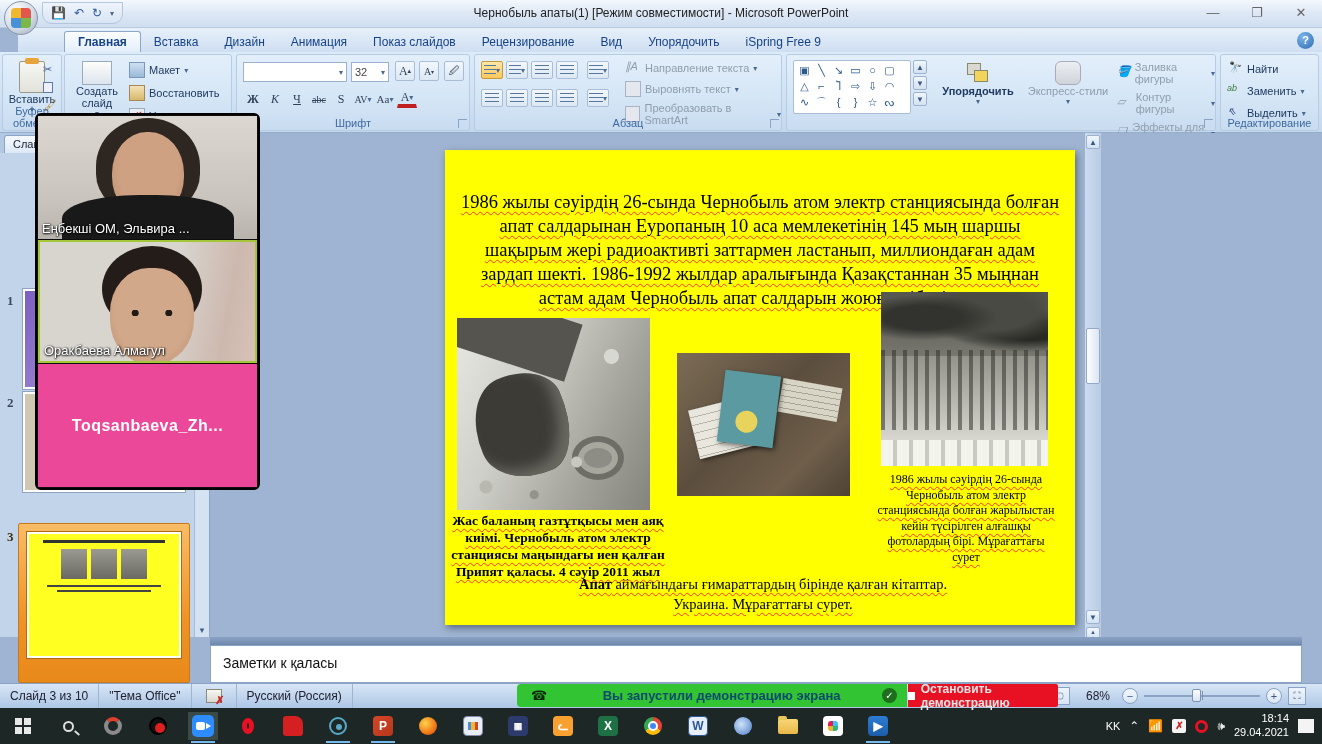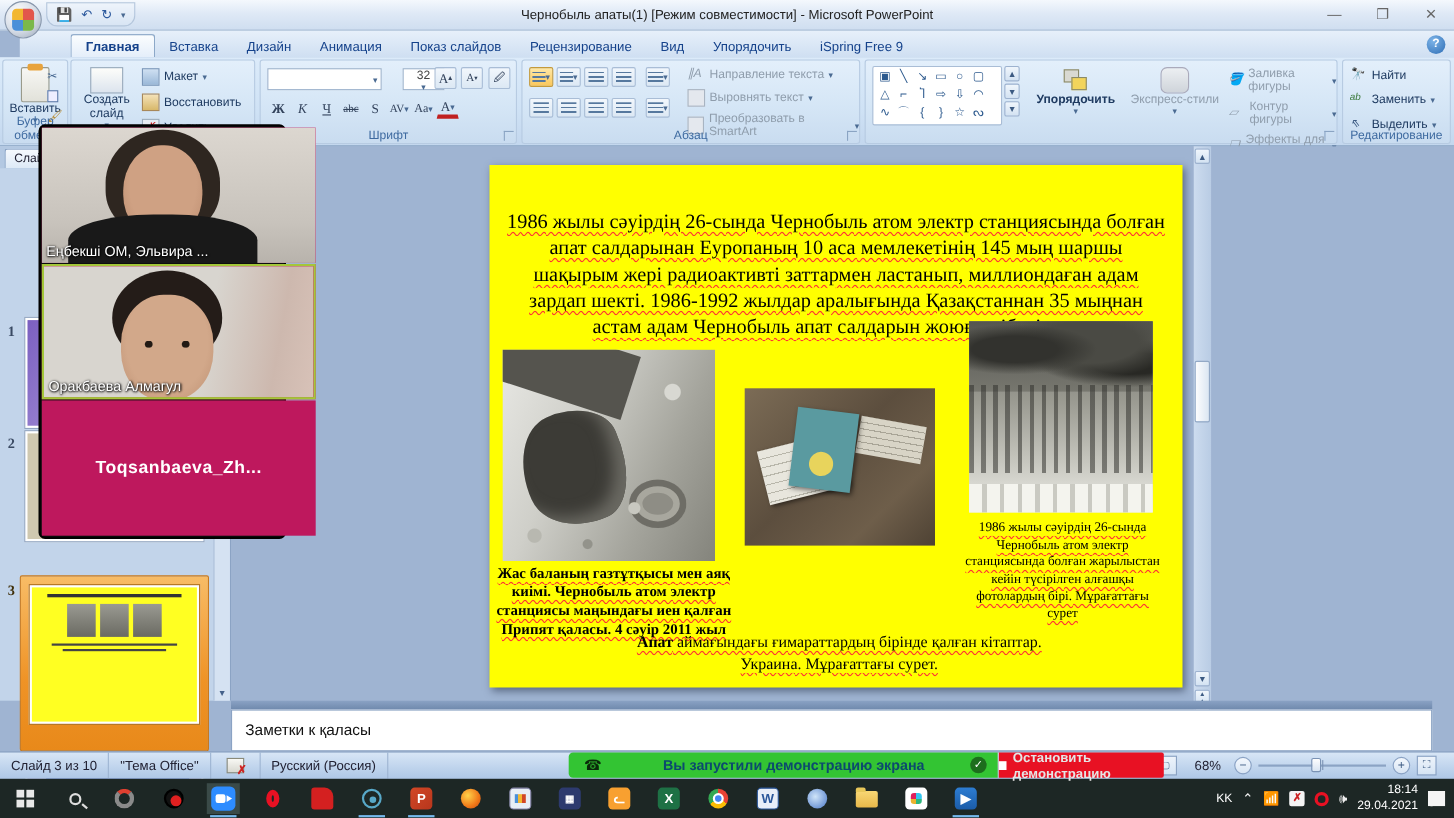--- a/index.html
+++ b/index.html
@@ -206,21 +206,21 @@
   #clock { text-align:right; line-height:1.25; }
   .tray-ic { font-size:12px; color:#eee; }
   .xbox { width:14px; height:14px; background:#f4f4f4; border-radius:2px; color:#c22; font-size:10px;
     font-weight:bold; text-align:center; line-height:14px; }
   .opera-o { width:13px; height:13px; border-radius:50%; border:3px solid #e81123; }
   .action { width:16px; height:14px; background:#f4f4f4; clip-path:polygon(0 0,100% 0,100% 100%,30% 100%,15% 115%,15% 100%,0 100%); position:relative; }
 
   
   #webcam { left:35px; top:113px; width:225px; height:377px; background:#0e0e0e; border:2px solid #000;
     border-radius:6px; z-index:60; padding:1px; }
-  .vtile { position:relative; width:249px; height:123px; overflow:hidden; margin-bottom:1px; background:#be185d; }
+  .vtile { position:relative; width:219px; height:123px; overflow:hidden; margin-bottom:1px; background:#ec4899; }
   .vname { position:absolute; left:4px; bottom:3px; font-size:13px; color:#fff;
     text-shadow:0 1px 2px #000, 1px 0 2px #000; }
   #vt2 { border:2px solid #a4c639; }
   #vt3 { display:flex; align-items:center; justify-content:center; }
   #vt3 .vname3 { position:static; font-size:16px; font-weight:bold; color:#fff; letter-spacing:.5px; }
   .p1bg { position:absolute; inset:0; background:linear-gradient(#dcd7d0,#c8c3bc 70%,#b8b3ac); }
   .p1hair { position:absolute; left:58px; top:2px; width:104px; height:96px; background:#2e2620; border-radius:50% 50% 42% 42%; }
   .p1face { position:absolute; left:74px; top:16px; width:72px; height:86px; background:
     radial-gradient(ellipse at 50% 40%, #cfa183 0 60%, #b98a6e 100%); border-radius:48%; }
   .p1shirt { position:absolute; left:24px; bottom:-8px; width:172px; height:52px; background:#191919;
@@ -322,21 +322,21 @@
           <span>Удалить</span>
         </span>
     </div>
   </div>
 
   <div class="rgroup" style="left:236px; width:234px;">
     <div class="fontbox" style="position:absolute; left:6px; top:7px; width:104px;">
         <span></span>
         <span class="dd">▾</span>
       </div>
-    <div class="fontbox" style="position:absolute; left:129px; top:7px; width:38px;flex-direction:column;">
+    <div class="fontbox" style="position:absolute; left:114px; top:7px; width:38px;">
         <span>32</span>
         <span class="dd">▾</span>
       </div>
     <span class="fbtn" style="position:absolute; left:158px; top:6px; border-color:#a9bdd6; background:linear-gradient(#f2f7fc,#dce8f4);">
         <span>А</span>
         <sup style="font-size:7px;">▴</sup>
       </span>
     <span class="fbtn" style="position:absolute; left:182px; top:6px; border-color:#a9bdd6; background:linear-gradient(#f2f7fc,#dce8f4); font-size:10px;">
         <span>А</span>
         <sup style="font-size:6px;">▾</sup>

